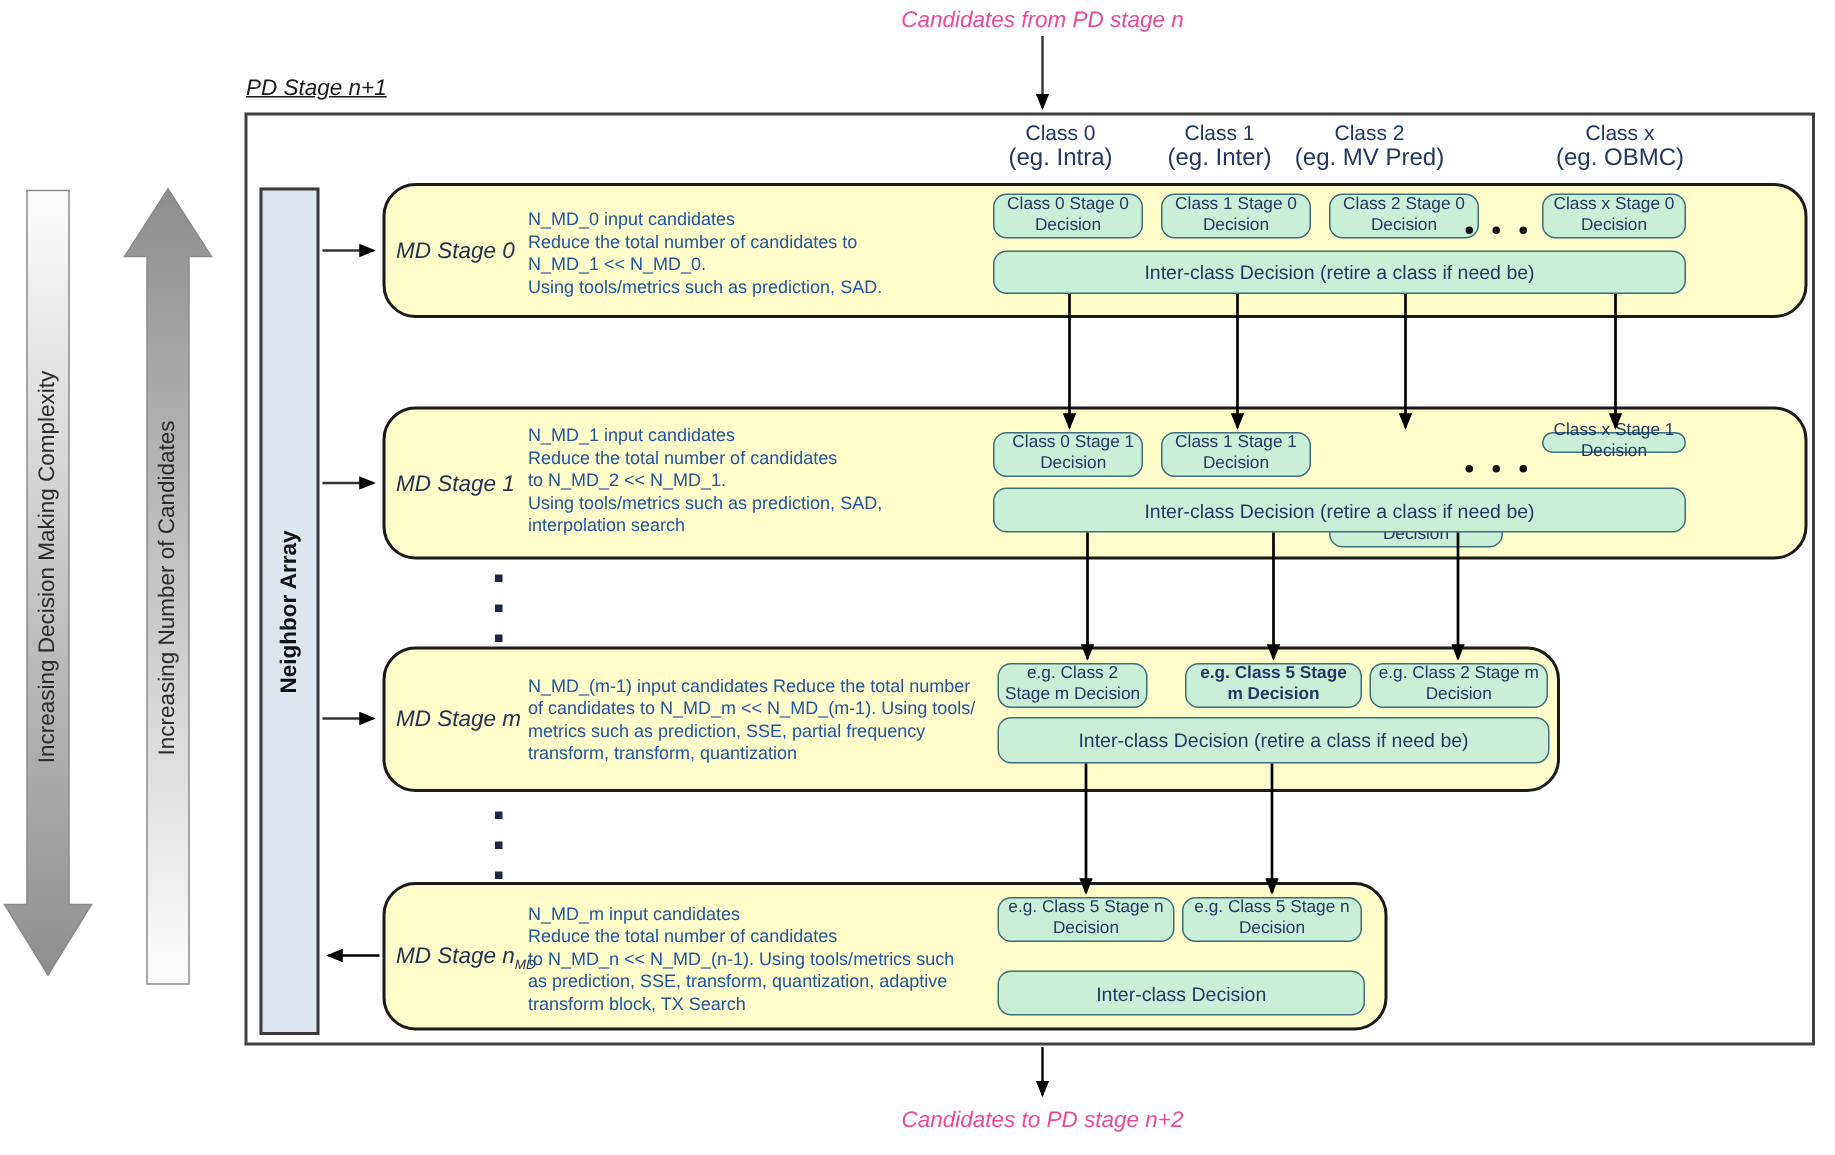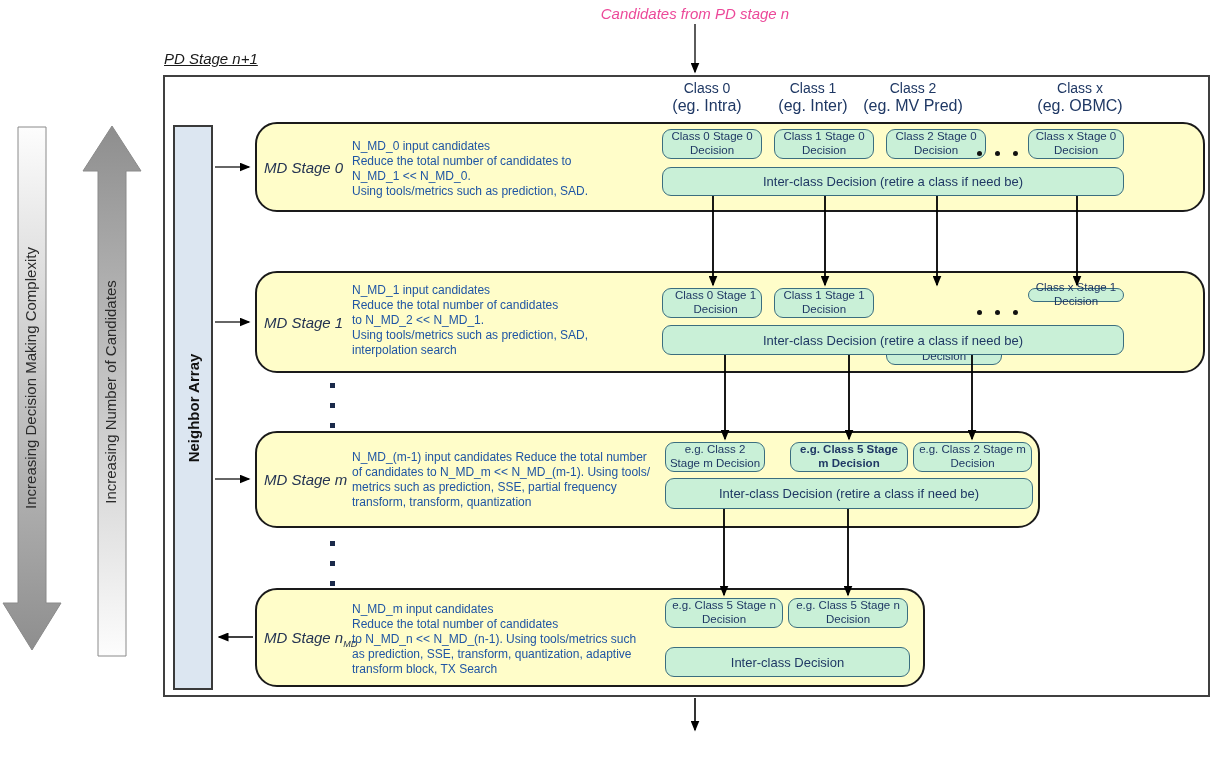--- a/index.html
+++ b/index.html
@@ -32,20 +32,21 @@
   .vdots span{width:5px;height:5px;background:#1b2a4a;}
   .overlay{position:absolute;left:0;top:0;width:1223px;height:770px;pointer-events:none;z-index:10;}
   .side-arrow-text{font-size:15px;fill:#2b2b2b;}
 </style>
 </head>
 <body>
 
 <div class="canvas">
 
   <div class="abs flow-label" style="left:495px;top:5px;width:400px;">Candidates from PD stage n</div>
+  <div class="abs flow-label" style="left:495px;top:738px;width:400px;">Candidates to PD stage n+2</div>
 
   <div class="abs frame-label" style="left:164px;top:50px;">PD Stage n+1</div>
   <div class="abs frame" style="left:163px;top:75px;width:1047px;height:622px;"></div>
 
   <div class="abs hdr" style="left:647px;top:80px;">
     <div class="name">Class 0</div>
     <div class="ex">(eg. Intra)</div>
   </div>
   <div class="abs hdr" style="left:753px;top:80px;">
     <div class="name">Class 1</div>

